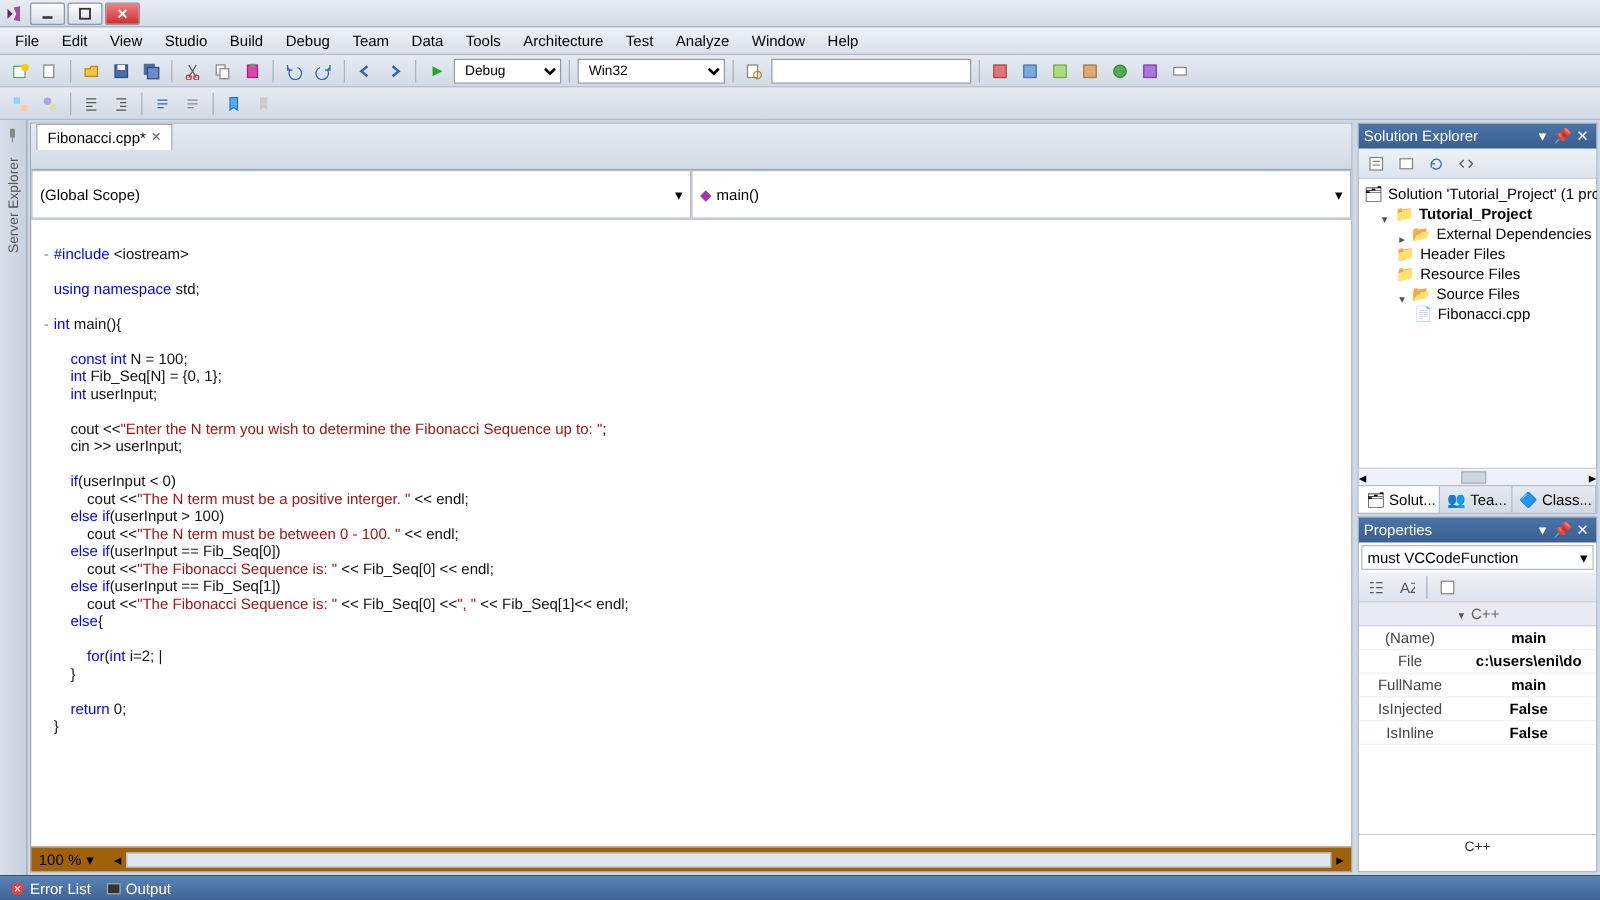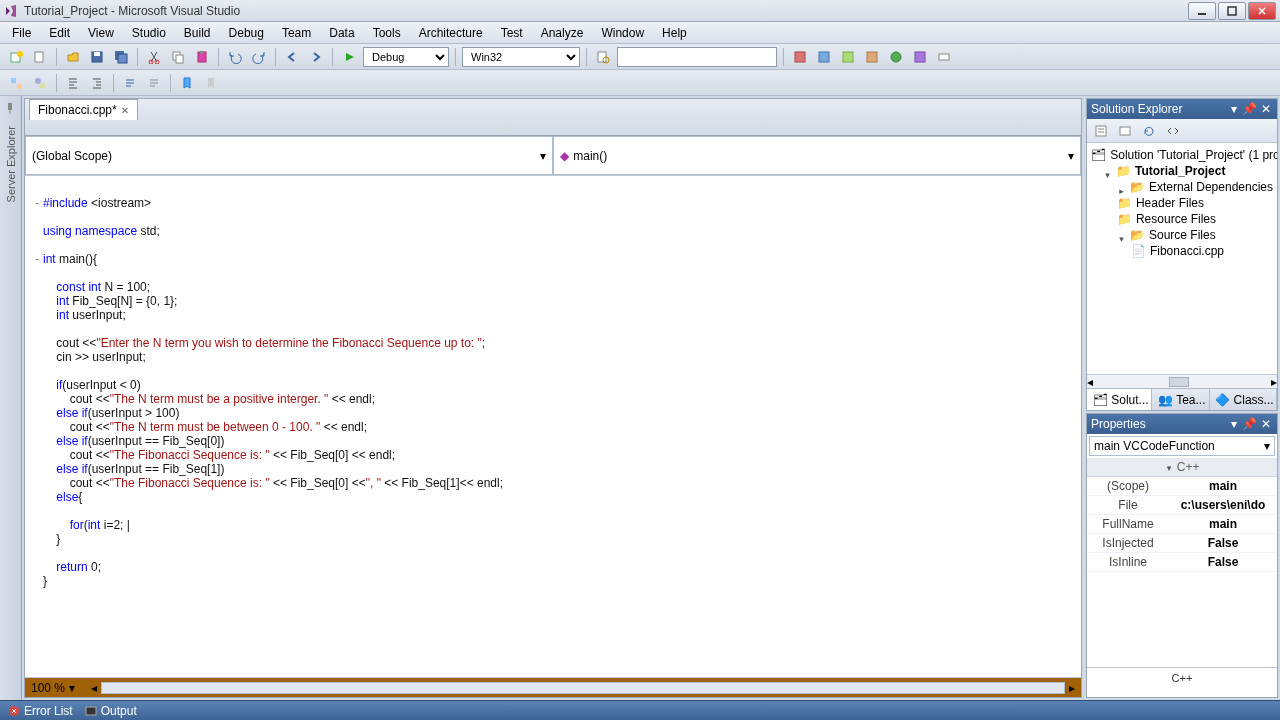--- a/index.html
+++ b/index.html
@@ -84,21 +84,20 @@
 </head>
 <body>
 
 <div class="titlebar">
   <span class="vs-icon">
     <svg width="14" height="14" viewBox="0 0 14 14">
         <path d="M2 3 L6 7 L2 11 Z" fill="#68217a"></path>
         <path d="M7 2 L12 1 L12 13 L7 12 L9 7 Z" fill="#9b4f96"></path>
       </svg>
   </span>
-  <span class="title">Tutorial_Project - Microsoft Visual Studio</span>
   <div class="winbtns">
     <div class="winbtn">
         <svg width="10" height="10">
           <rect x="1" y="7" width="8" height="2" fill="#333"></rect>
         </svg>
       </div>
     <div class="winbtn">
         <svg width="10" height="10">
           <rect x="1" y="1" width="8" height="8" fill="none" stroke="#333" stroke-width="1.5"></rect>
         </svg>
@@ -435,28 +434,46 @@
 
     <div class="panel" style="flex:1">
       <div class="panel-hdr">
         <span>Properties</span>
           <span class="sp"></span>
         <span class="pbtn">▾</span>
         <span class="pbtn">📌</span>
         <span class="pbtn">✕</span>
       </div>
       <div class="prop-sel">
-          <span>main VCCodeFunction</span>
+          <span>must VCCodeFunction</span>
           <span style="margin-left:auto">▾</span>
         </div>
+      <div class="panel-tool">
+        <div class="tb-btn">
+            <svg width="14" height="14">
+              <path d="M2 3h3M2 7h3M2 11h3M7 3h5M7 7h5M7 11h5" stroke="#555"></path>
+            </svg>
+          </div>
+        <div class="tb-btn">
+            <svg width="14" height="14">
+              <text x="2" y="11" font-size="10" fill="#555">AZ</text>
+            </svg>
+          </div>
+        <div class="tb-sep"></div>
+        <div class="tb-btn">
+            <svg width="14" height="14">
+              <rect x="2" y="2" width="10" height="10" fill="#fff" stroke="#888"></rect>
+            </svg>
+          </div>
+      </div>
       <div class="prop-grid">
         <div class="prop-cat"><span class="tw open"></span> <span>C++</span></div>
         <div id="proprows">
             <div class="prop-row">
-              <div class="k">(Scope)</div>
+              <div class="k">(Name)</div>
               <div class="v">main</div>
             </div>
             <div class="prop-row">
               <div class="k">File</div>
               <div class="v">c:\users\eni\do</div>
             </div>
             <div class="prop-row">
               <div class="k">FullName</div>
               <div class="v">main</div>
             </div>

